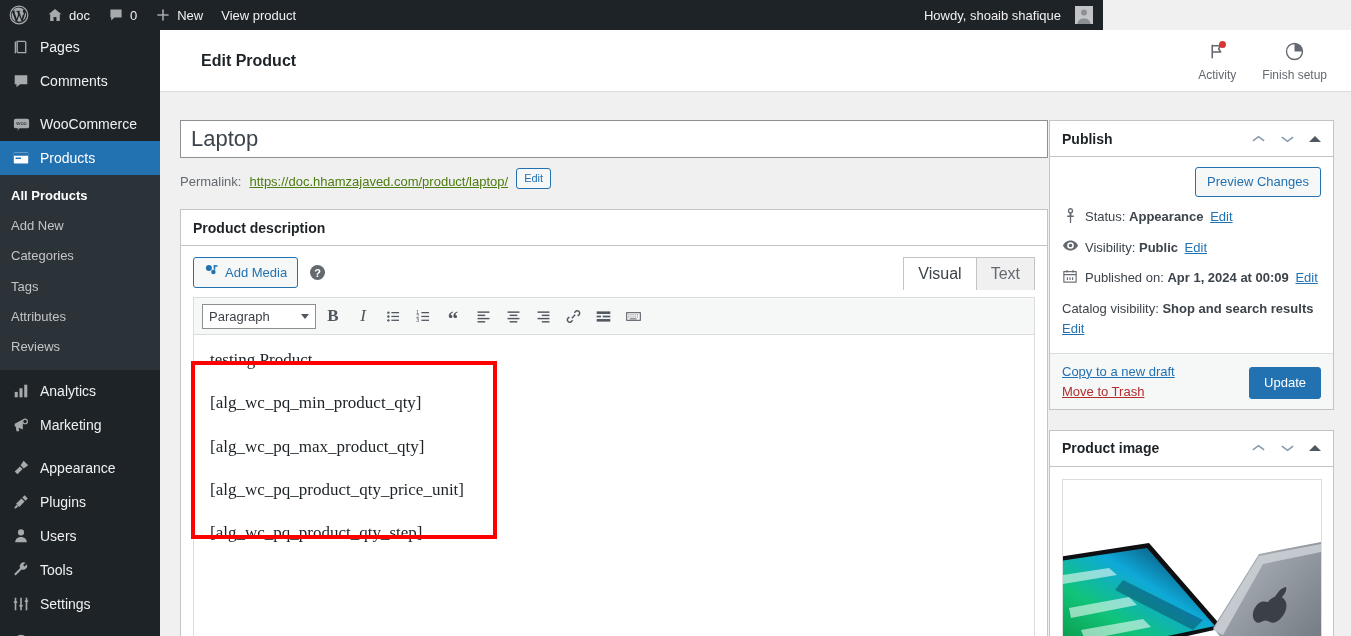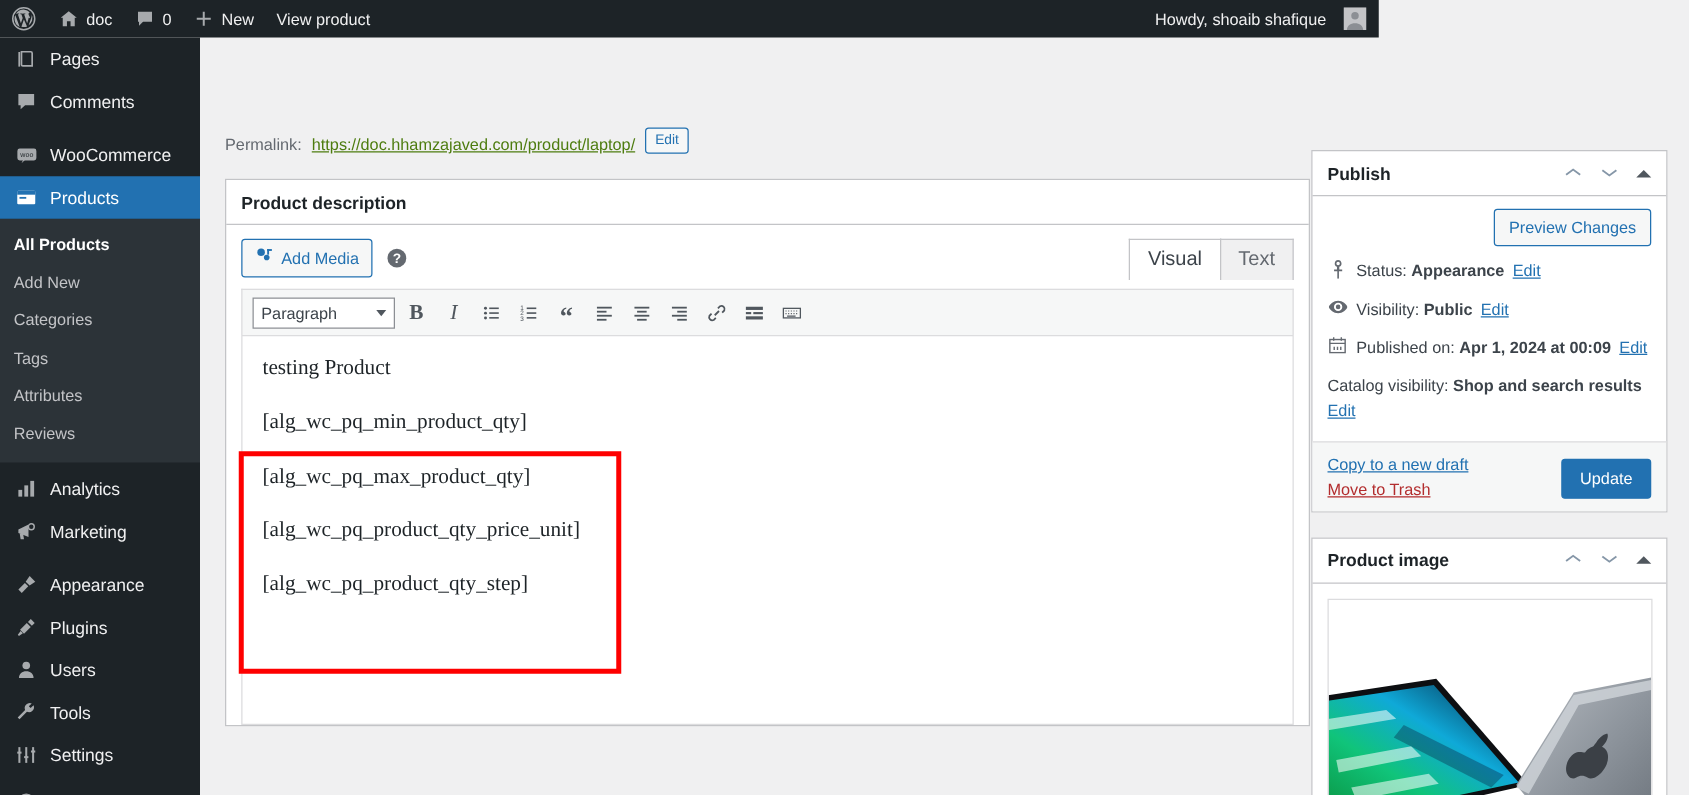--- a/index.html
+++ b/index.html
@@ -348,25 +348,52 @@
           <circle cx="10" cy="10" r="8" fill="#a7aaad"></circle>
           <path d="M11.5 6 7.5 10l4 4z" fill="#1d2327"></path>
         </svg>
     </span>
     <span>Collapse menu</span>
   </div>
 </div>
 
 <div id="main">
 
+  <div id="pagehead">
+    <span class="title">Edit Product</span>
+    <div class="head-actions">
+      <div class="head-action">
+        <span class="ha-icon">
+          <svg width="21" height="21" viewBox="0 0 20 20" fill="none" stroke="#646970" stroke-width="1.5">
+            <path d="M5 3.5v13"></path>
+              <path d="M5 4.5h8l-2 3 2 3H5" stroke-linejoin="round"></path>
+          </svg>
+          <span class="ha-dot"></span>
+        </span>
+        <span>Activity</span>
+      </div>
+      <div class="head-action">
+        <span class="ha-icon">
+          <svg width="21" height="21" viewBox="0 0 20 20">
+            <circle cx="10" cy="10" r="7.6" fill="none" stroke="#646970" stroke-width="1.3"></circle>
+            <path d="M10 10V2.4A7.6 7.6 0 0 1 17.6 10z" fill="#646970"></path>
+          </svg>
+        </span>
+        <span>Finish setup</span>
+      </div>
+    </div>
+  </div>
 
   <div id="content">
 
     <div id="col-left">
 
+      <div id="titlewrap">
+        <span class="tval">Laptop</span>
+      </div>
 
       <div id="permalink">
         <span class="plabel">Permalink:</span>
         <a href="#">https://doc.hhamzajaved.com/product/laptop/</a>
         <span class="btn-small">Edit</span>
       </div>
 
       <div class="postbox">
         <div class="postbox-header">
           <h2>Product description</h2>

